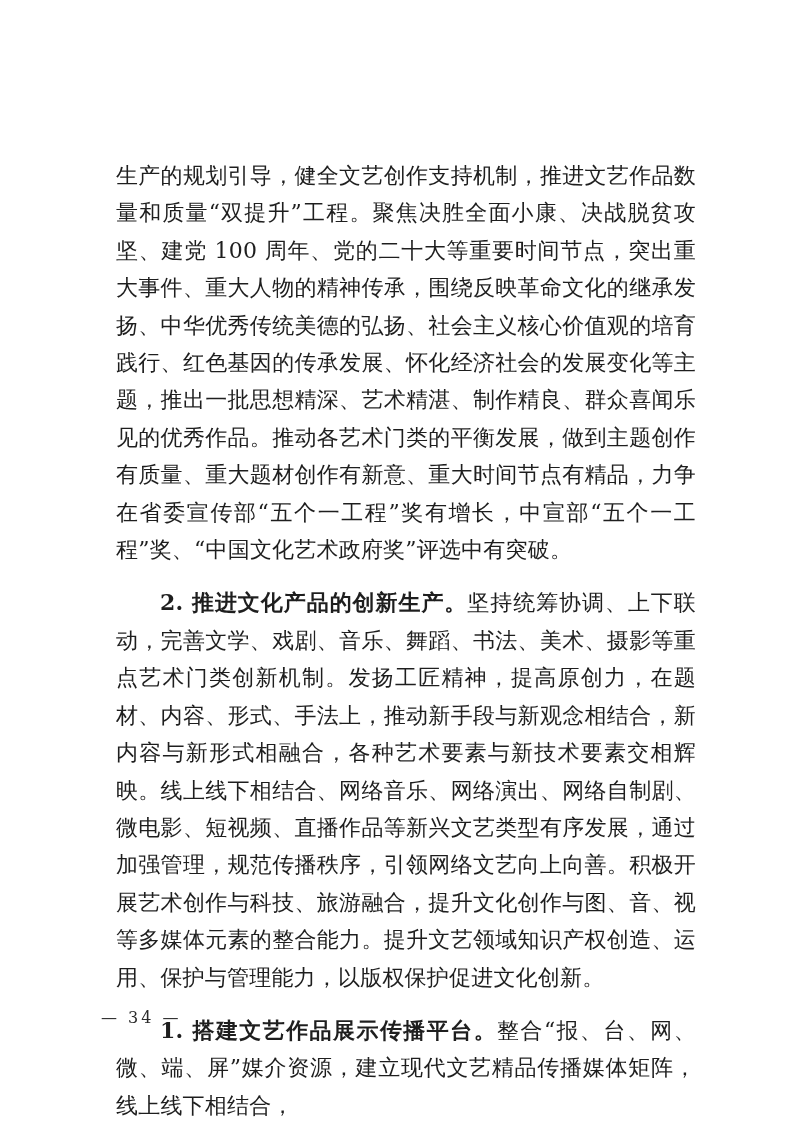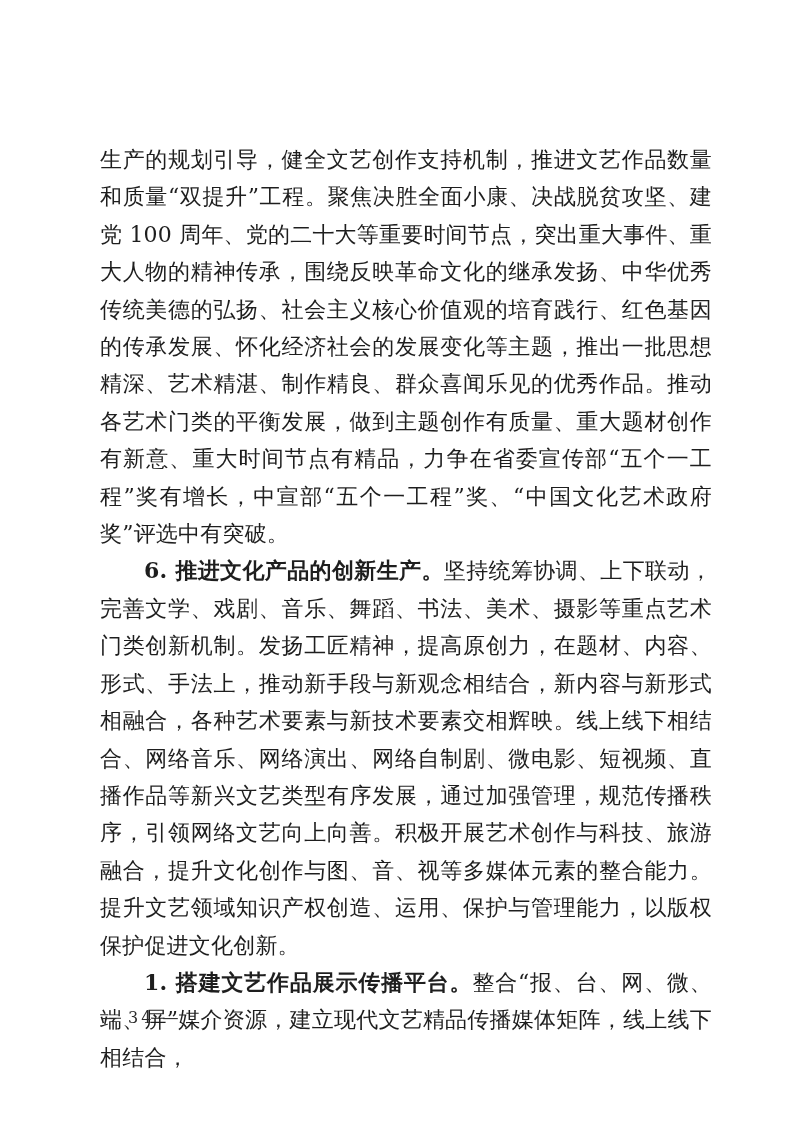--- a/index.html
+++ b/index.html
@@ -16,21 +16,21 @@
     color: #1e1e1e;
     overflow: hidden;
   }
   .content {
     position: absolute;
     left: 100px;
     top: 141px;
     width: 612px;
   }
   .para {
-    margin: 0;
+    margin: 16px;
     font-size: 22px;
     line-height: 37.4px;
     text-align: justify;
     text-justify: inter-ideograph;
     letter-spacing: 0.2px;
   }
   .para.indent {
     text-indent: 2em;
   }
   .run-bold {
@@ -46,20 +46,20 @@
   }
 </style>
 </head>
 <body>
 
 <div class="page">
   <div class="content">
 
     <p class="para"><span>生产的规划引导，健全文艺创作支持机制，推进文艺作品数量和质量“双提升”工程。聚焦决胜全面小康、决战脱贫攻坚、建党 100 周年、党的二十大等重要时间节点，突出重大事件、重大人物的精神传承，围绕反映革命文化的继承发扬、中华优秀传统美德的弘扬、社会主义核心价值观的培育践行、红色基因的传承发展、怀化经济社会的发展变化等主题，推出一批思想精深、艺术精湛、制作精良、群众喜闻乐见的优秀作品。推动各艺术门类的平衡发展，做到主题创作有质量、重大题材创作有新意、重大时间节点有精品，力争在省委宣传部“五个一工程”奖有增长，中宣部“五个一工程”奖、“中国文化艺术政府奖”评选中有突破。</span></p>
 
-    <p class="para indent"><span class="run-bold">6. 推进文化产品的创新生产。</span><span>坚持统筹协调、上下联动，完善文学、戏剧、音乐、舞蹈、书法、美术、摄影等重点艺术门类创新机制。发扬工匠精神，提高原创力，在题材、内容、形式、手法上，推动新手段与新观念相结合，新内容与新形式相融合，各种艺术要素与新技术要素交相辉映。线上线下相结合、网络音乐、网络演出、网络自制剧、微电影、短视频、直播作品等新兴文艺类型有序发展，通过加强管理，规范传播秩序，引领网络文艺向上向善。积极开展艺术创作与科技、旅游融合，提升文化创作与图、音、视等多媒体元素的整合能力。提升文艺领域知识产权创造、运用、保护与管理能力，以版权保护促进文化创新。</span></p>
+    <p class="para indent"><span class="run-bold">2. 推进文化产品的创新生产。</span><span>坚持统筹协调、上下联动，完善文学、戏剧、音乐、舞蹈、书法、美术、摄影等重点艺术门类创新机制。发扬工匠精神，提高原创力，在题材、内容、形式、手法上，推动新手段与新观念相结合，新内容与新形式相融合，各种艺术要素与新技术要素交相辉映。线上线下相结合、网络音乐、网络演出、网络自制剧、微电影、短视频、直播作品等新兴文艺类型有序发展，通过加强管理，规范传播秩序，引领网络文艺向上向善。积极开展艺术创作与科技、旅游融合，提升文化创作与图、音、视等多媒体元素的整合能力。提升文艺领域知识产权创造、运用、保护与管理能力，以版权保护促进文化创新。</span></p>
 
     <p class="para indent"><span class="run-bold">1. 搭建文艺作品展示传播平台。</span><span>整合“报、台、网、微、端、屏”媒介资源，建立现代文艺精品传播媒体矩阵，线上线下相结合，</span></p>
 
   </div>
 
   <div class="footer">— 34 —</div>
 </div>
 
 </body></html>

